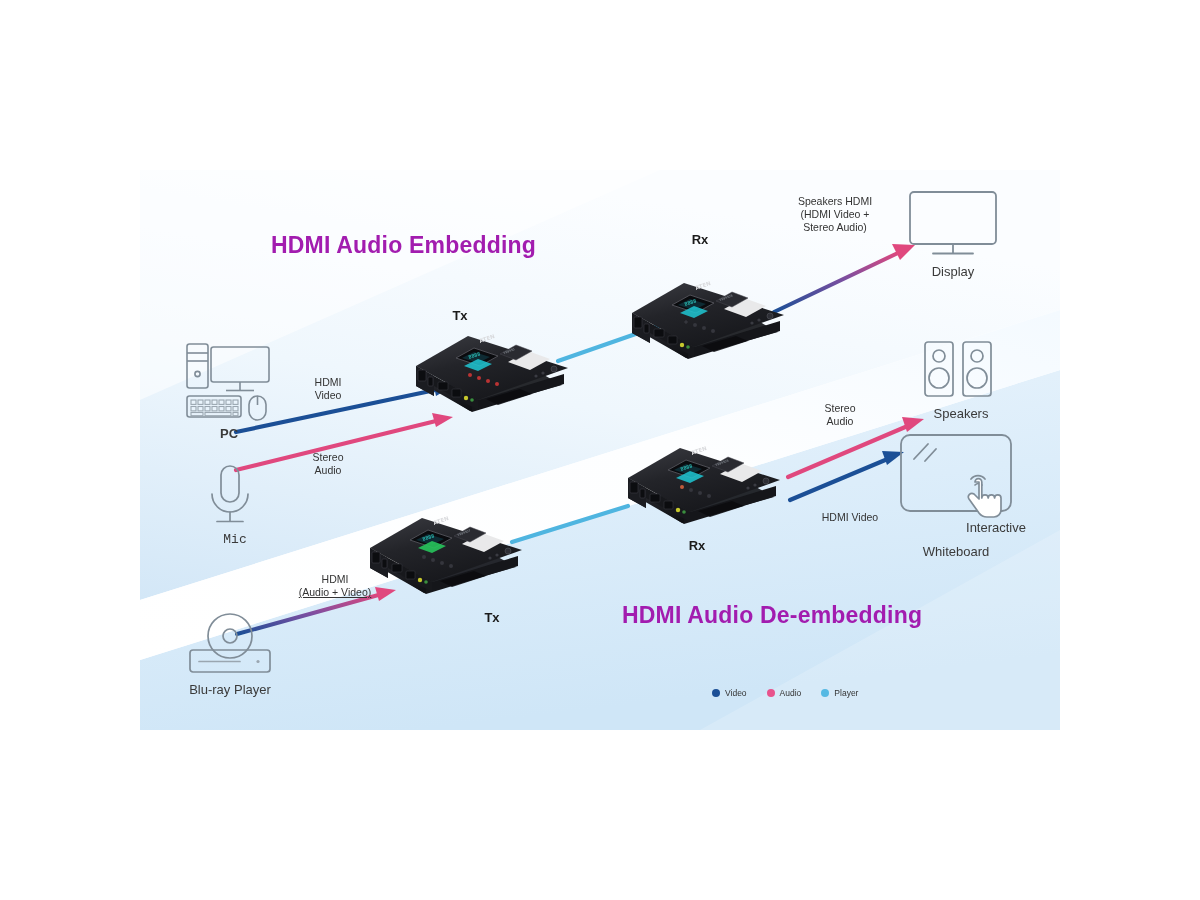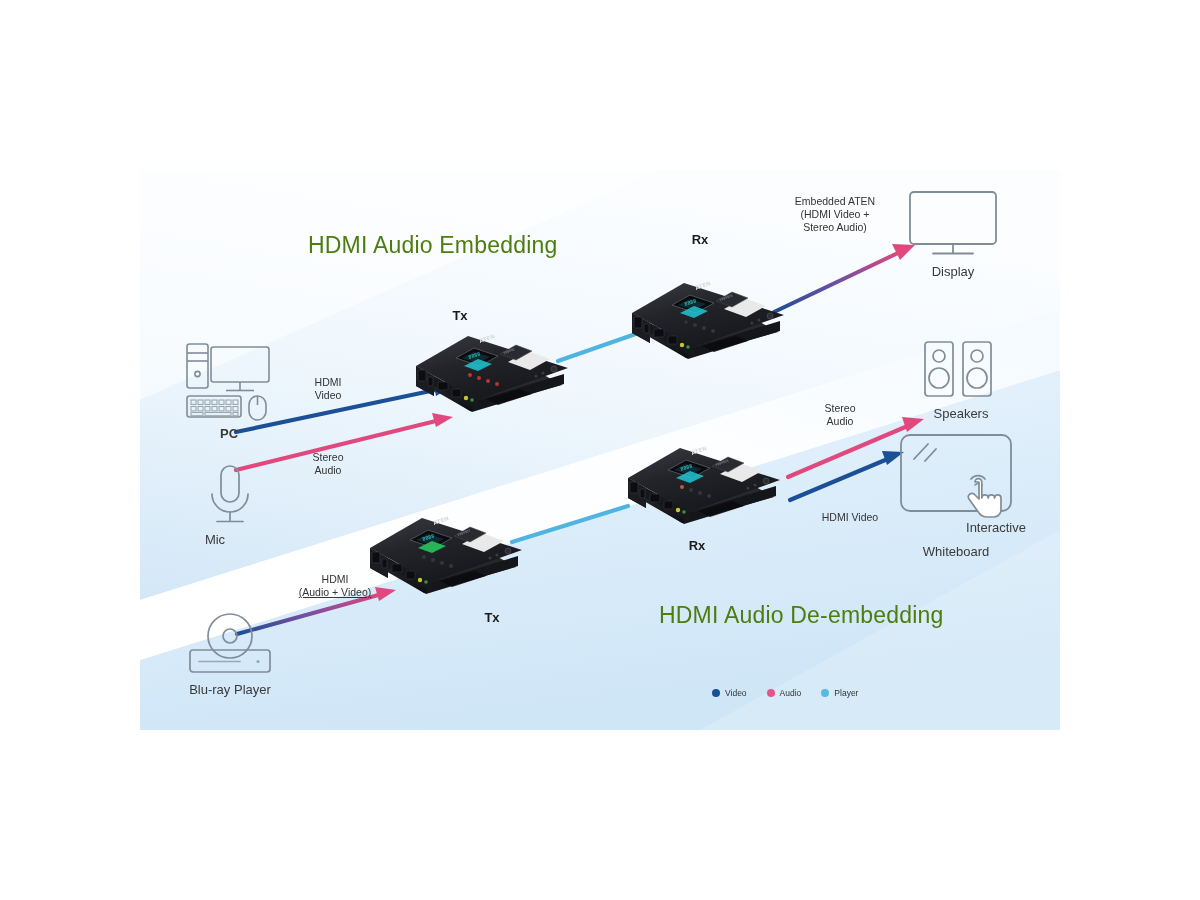--- a/index.html
+++ b/index.html
@@ -33,26 +33,25 @@
     top: 0;
     width: 920px;
     height: 560px;
     overflow: visible;
   }
   .abs { position: absolute; }
 
   
   .section-title {
     position: absolute;
-    color: #4d7c0f;
-    font-weight: normal;
+    color: #a21caf;
+    font-weight: bold;
     font-size: 23px;
     letter-spacing: 0.2px;
     white-space: nowrap;
-    margin-left: 37px;
   }
   .dev-label {
     position: absolute;
     color: #1b1b1b;
     font-weight: bold;
     font-size: 13px;
     text-align: center;
     white-space: nowrap;
   }
   .node-label {
@@ -232,21 +231,21 @@
     <div class="abs" style="left:64px; top:292px;">
       <svg width="52" height="68" viewBox="0 0 52 68">
         <g fill="none" stroke="#808d98" stroke-width="1.7" stroke-linecap="round" stroke-linejoin="round">
           <rect x="17" y="4" width="18" height="36" rx="9"></rect>
           <path d="M8,32 a18,18 0 0 0 36,0"></path>
           <line x1="26" y1="50" x2="26" y2="59"></line>
           <line x1="13" y1="59.5" x2="39" y2="59.5"></line>
         </g>
       </svg>
     </div>
-    <div class="node-label" style="left:40px; top:362px; width:70px;">Mic</div>
+    <div class="node-label" style="left:60px; top:362px; width:70px;font-family:Liberation Mono, monospace;">Mic</div>
 
     <div class="abs" style="left:42px; top:440px;">
       <svg width="96" height="70" viewBox="0 0 96 70">
         <g fill="none" stroke="#808d98" stroke-width="1.7" stroke-linejoin="round">
           <circle cx="48" cy="26" r="22"></circle>
           <circle cx="48" cy="26" r="7"></circle>
           <rect x="8" y="40" width="80" height="22" rx="3"></rect>
         </g>
         <g fill="none" stroke="#9aa6b0" stroke-width="1.7" stroke-linecap="round">
           <line x1="17" y1="51.5" x2="58" y2="51.5"></line>
@@ -508,21 +507,21 @@
       </svg>
     </div>
     <div class="dev-label" style="left:332px; top:440px; width:40px;">Tx</div>
 
     <div class="flow-label" style="left:148px; top:206px; width:80px;">HDMI</div>
     <div class="flow-label" style="left:148px; top:219px; width:80px;">Video</div>
 
     <div class="flow-label" style="left:148px; top:281px; width:80px;">Stereo</div>
     <div class="flow-label" style="left:148px; top:294px; width:80px;">Audio</div>
 
-    <div class="flow-label" style="left:610px; top:25px; width:170px;">Embedded ATEN</div>
+    <div class="flow-label" style="left:610px; top:25px; width:170px;">Speakers HDMI</div>
     <div class="flow-label" style="left:610px; top:38px; width:170px;text-align:center;">(HDMI Video +</div>
     <div class="flow-label" style="left:610px; top:51px; width:170px;">Stereo Audio)</div>
 
     <div class="flow-label" style="left:130px; top:403px; width:130px;">HDMI</div>
     <div class="flow-label" style="left:130px; top:416px; width:130px;text-decoration:underline;">(Audio + Video)</div>
 
     <div class="flow-label" style="left:660px; top:232px; width:80px;">Stereo</div>
     <div class="flow-label" style="left:660px; top:245px; width:80px;">Audio</div>
 
     <div class="flow-label" style="left:665px; top:301px; width:90px;margin-top:40px;">HDMI Video</div>

